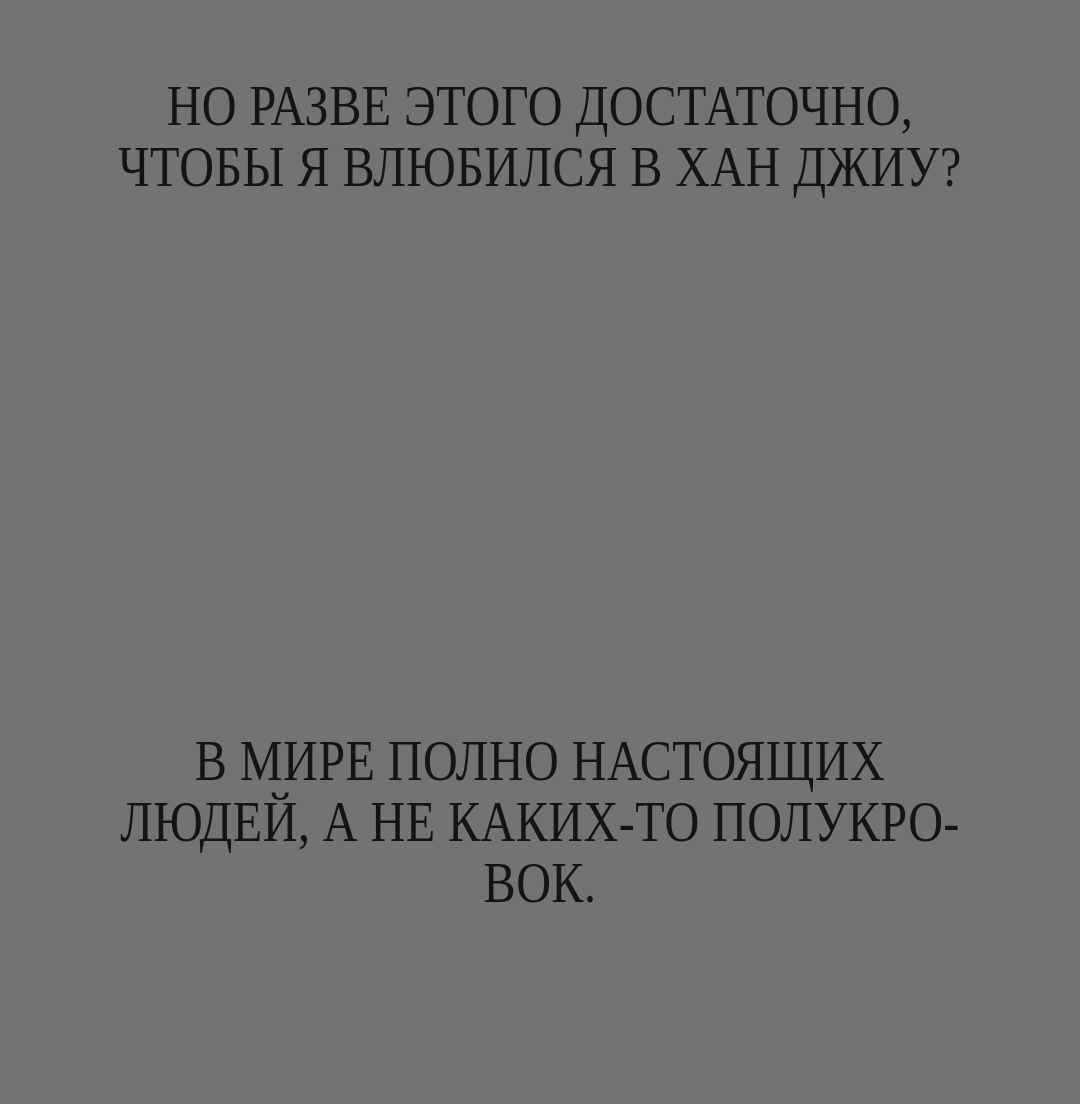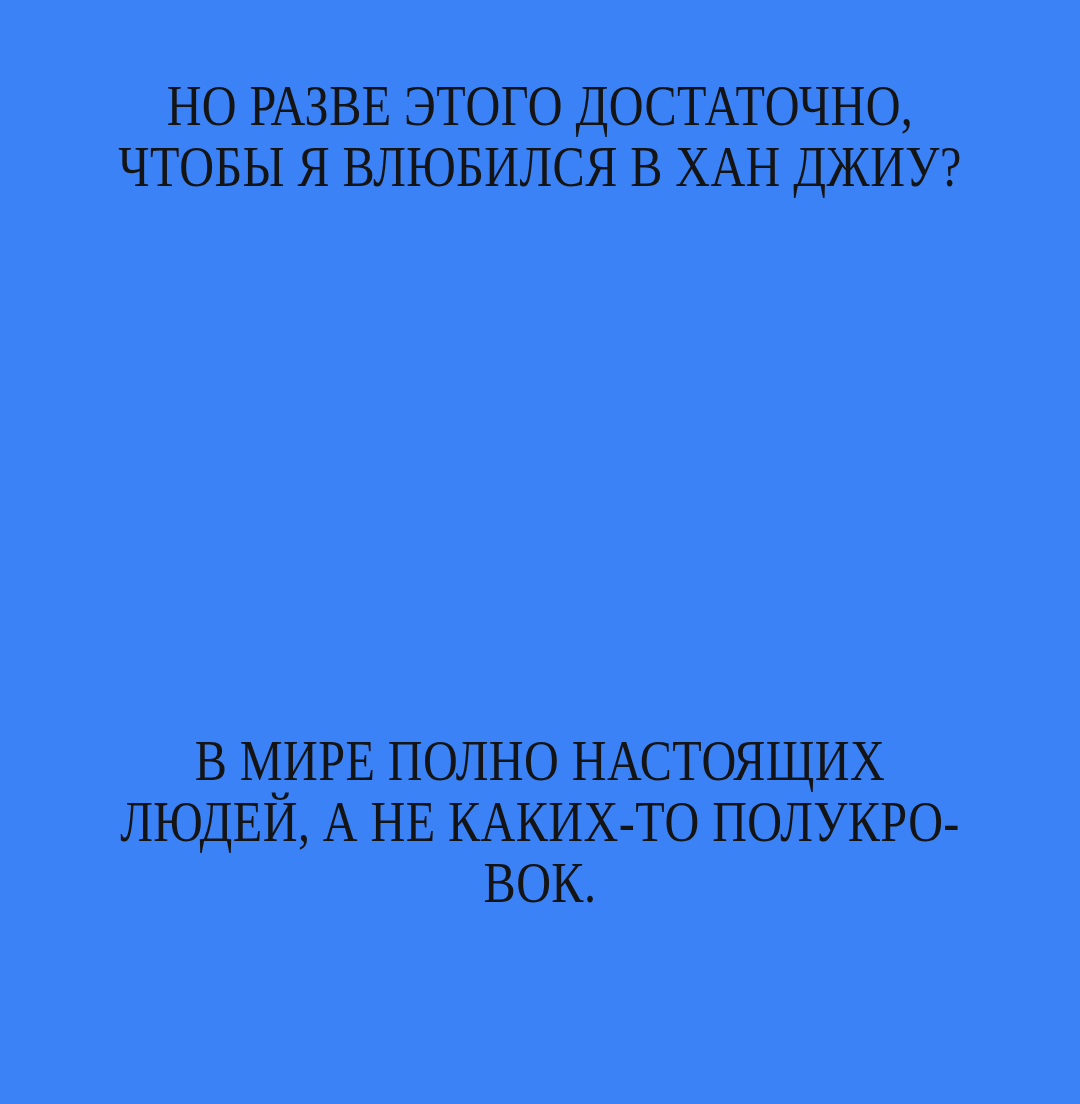--- a/index.html
+++ b/index.html
@@ -10,21 +10,21 @@
     width: 1080px;
     height: 1104px;
     background: #ffffff;
     overflow: hidden;
     position: relative;
     font-family: "Liberation Serif", "DejaVu Serif", serif;
   }
   .page {
     position: absolute;
     inset: 0;
-    background: #3b82f6;
+    background: #737373;
   }
   .narration-block {
     position: absolute;
     left: 0;
     width: 1080px;
     text-align: center;
     color: #141414;
     font-size: 56px;
     line-height: 61px;
     font-weight: 500;

